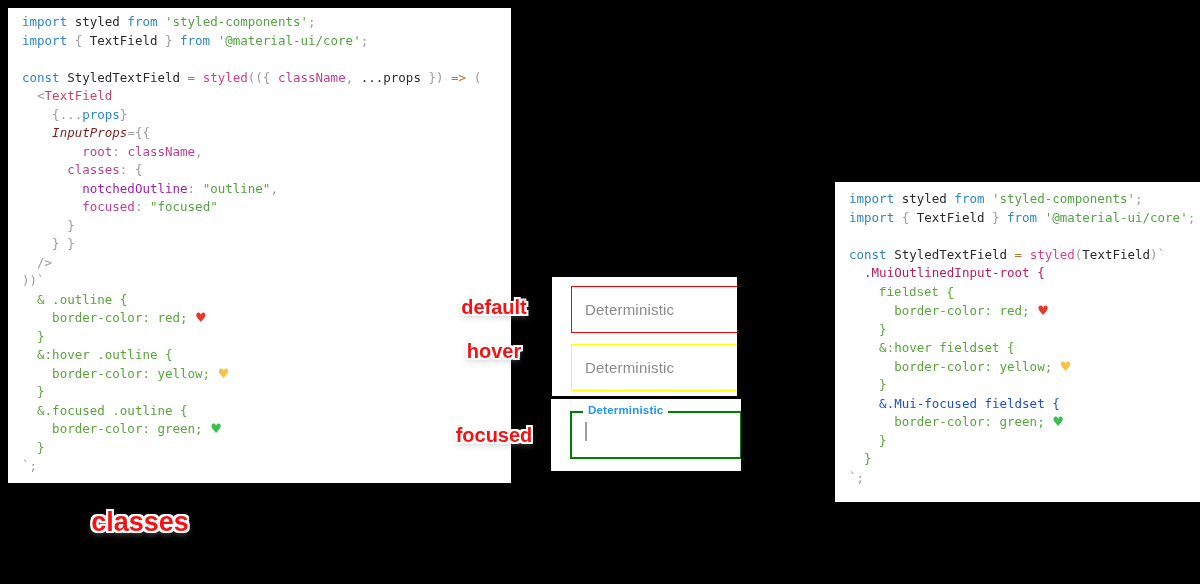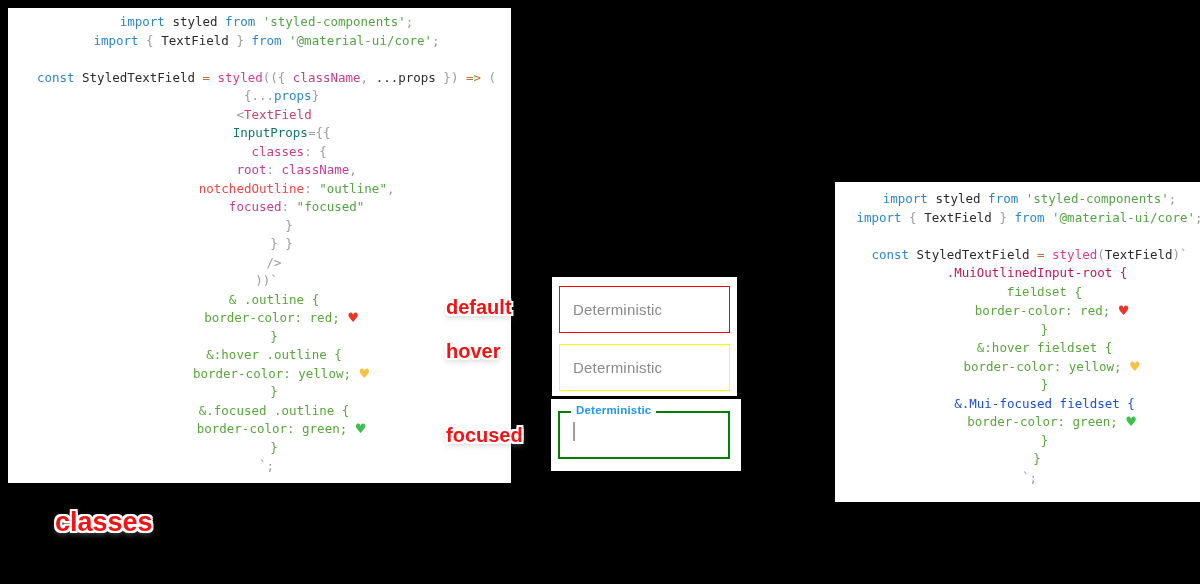--- a/index.html
+++ b/index.html
@@ -1,74 +1,74 @@
 <!DOCTYPE html>
 <html style="--panel-bg: #ffffff; --page-bg: #000000; --caption-red: #f21414; --placeholder-gray: #8a8a8a; --label-blue: #2196f3; --caret-gray: #9e9e9e;"><head>
 <meta charset="utf-8">
 <style>
   html,body{margin:0;padding:0;background:#000;}
   .stage{
     position:relative;width:1200px;height:584px;background:#000;overflow:hidden;
     font-family:"Liberation Sans",sans-serif;
   }
   .panel{
-    position:absolute;background:var(--panel-bg,#fff);overflow:hidden;text-align:center;
+    position:absolute;background:var(--panel-bg,#fff);overflow:hidden;
   }
   .code-panel{
     font-family:"DejaVu Sans Mono",monospace;
     font-size:12.5px;line-height:18.5px;
     padding:5px 0 0 14px;
   }
   .code-line{white-space:pre;}
   .heart{font-family:"DejaVu Sans",sans-serif;font-size:13px;}
   
   .tf{
     position:absolute;background:#fff;border-style:solid;border-radius:0;
-    display:flex;align-items:center;box-sizing:border-box;
+    display:flex;align-items:center;box-sizing:border-box;margin-left:12px;
   }
   .ph{
     padding-left:13px;font-size:15px;color:var(--placeholder-gray,#8a8a8a);
     letter-spacing:.2px;
   }
   .notch-label{
     position:absolute;left:11px;top:-9px;background:#fff;padding:0 5px;
     font-size:11.5px;font-weight:bold;letter-spacing:.2px;
     color:var(--label-blue,#2196f3);
   }
   .caret{
     position:absolute;left:13px;top:9px;width:2px;height:19px;
     background:var(--caret-gray,#9e9e9e);
   }
   .caption{
-    position:absolute;font-weight:bold;
+    position:absolute;text-align:center;font-weight:bold;
     color:var(--caption-red,#f21414);
     text-shadow:
       -2px -2px 0 #fff, 2px -2px 0 #fff, -2px 2px 0 #fff, 2px 2px 0 #fff,
       0 -2px 0 #fff, 0 2px 0 #fff, -2px 0 0 #fff, 2px 0 0 #fff,
       0 3px 6px rgba(150,150,150,.85);
   }
   .cap-state{left:446px;width:96px;font-size:20px;}
   .cap-big{font-size:27px;width:170px;}
 </style>
 </head>
 <body>
 
 <div class="stage">
 
   <section class="panel code-panel" style="left:8px;top:8px;width:489px;height:470px;">
       <div class="code-line"><span style="color: rgb(46, 134, 200);">import</span><span style="color: rgb(43, 43, 43);"> styled</span><span style="color: rgb(46, 134, 200);"> from</span><span style="color: rgb(85, 163, 68);"> 'styled-components'</span><span style="color: rgb(155, 155, 155);">;</span></div>
       <div class="code-line"><span style="color: rgb(46, 134, 200);">import</span><span style="color: rgb(155, 155, 155);"> { </span><span style="color: rgb(43, 43, 43);">TextField</span><span style="color: rgb(155, 155, 155);"> } </span><span style="color: rgb(46, 134, 200);">from</span><span style="color: rgb(85, 163, 68);"> '@material-ui/core'</span><span style="color: rgb(155, 155, 155);">;</span></div>
       <div class="code-line"><span style="color: rgb(155, 155, 155);"> </span></div>
       <div class="code-line"><span style="color: rgb(46, 134, 200);">const</span><span style="color: rgb(43, 43, 43);"> StyledTextField</span><span style="color: rgb(185, 116, 49);"> =</span><span style="color: rgb(219, 61, 140);"> styled</span><span style="color: rgb(155, 155, 155);">(({ </span><span style="color: rgb(193, 63, 140);">className</span><span style="color: rgb(155, 155, 155);">, </span><span style="color: rgb(43, 43, 43);">...props</span><span style="color: rgb(155, 155, 155);"> }) </span><span style="color: rgb(185, 116, 49);">=&gt;</span><span style="color: rgb(155, 155, 155);"> (</span></div>
+      <div class="code-line"><span style="color: rgb(155, 155, 155);">  &lt;</span><span style="color: rgb(204, 68, 104);">TextField</span></div>
       <div class="code-line"><span style="color: rgb(155, 155, 155);">    {...</span><span style="color: rgb(46, 134, 200);">props</span><span style="color: rgb(155, 155, 155);">}</span></div>
-      <div class="code-line"><span style="color: rgb(155, 155, 155);">  &lt;</span><span style="color: rgb(204, 68, 104);">TextField</span></div>
-      <div class="code-line"><span style="color: #0f766e;">    InputProps</span><span style="color: rgb(155, 155, 155);">={{</span></div>
+      <div class="code-line"><span style="color: #7f1d1d; font-style: italic;">    InputProps</span><span style="color: rgb(155, 155, 155);">={{</span></div>
+      <div class="code-line"><span style="color: rgb(193, 63, 140);">        root</span><span style="color: rgb(155, 155, 155);">: </span><span style="color: rgb(193, 63, 140);">className</span><span style="color: rgb(155, 155, 155);">,</span></div>
       <div class="code-line"><span style="color: rgb(193, 63, 140);">      classes</span><span style="color: rgb(155, 155, 155);">: {</span></div>
-      <div class="code-line"><span style="color: rgb(193, 63, 140);">        root</span><span style="color: rgb(155, 155, 155);">: </span><span style="color: rgb(193, 63, 140);">className</span><span style="color: rgb(155, 155, 155);">,</span></div>
-      <div class="code-line"><span style="color: #ef4444;">        notchedOutline</span><span style="color: rgb(155, 155, 155);">: </span><span style="color: rgb(85, 163, 68);">"outline"</span><span style="color: rgb(155, 155, 155);">,</span></div>
+      <div class="code-line"><span style="color: #a21caf;">        notchedOutline</span><span style="color: rgb(155, 155, 155);">: </span><span style="color: rgb(85, 163, 68);">"outline"</span><span style="color: rgb(155, 155, 155);">,</span></div>
       <div class="code-line"><span style="color: rgb(193, 63, 140);">        focused</span><span style="color: rgb(155, 155, 155);">: </span><span style="color: rgb(85, 163, 68);">"focused"</span></div>
       <div class="code-line"><span style="color: rgb(155, 155, 155);">      }</span></div>
       <div class="code-line"><span style="color: rgb(155, 155, 155);">    } }</span></div>
       <div class="code-line"><span style="color: rgb(155, 155, 155);">  /&gt;</span></div>
       <div class="code-line"><span style="color: rgb(155, 155, 155);">))`</span></div>
       <div class="code-line"><span style="color: rgb(90, 165, 60);">  &amp; .outline {</span></div>
       <div class="code-line"><span style="color: rgb(90, 165, 60);">    border-color: red; </span><span class="heart" style="color: rgb(232, 56, 44);">♥</span></div>
       <div class="code-line"><span style="color: rgb(90, 165, 60);">  }</span></div>
       <div class="code-line"><span style="color: rgb(90, 165, 60);">  &amp;:hover .outline {</span></div>
       <div class="code-line"><span style="color: rgb(90, 165, 60);">    border-color: yellow; </span><span class="heart" style="color: rgb(246, 194, 68);">♥</span></div>

